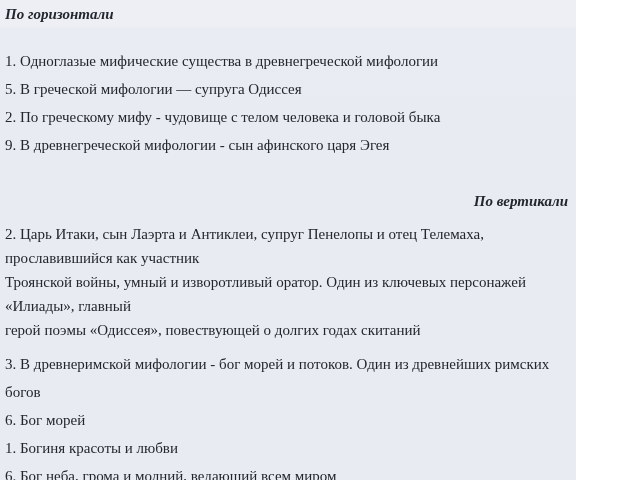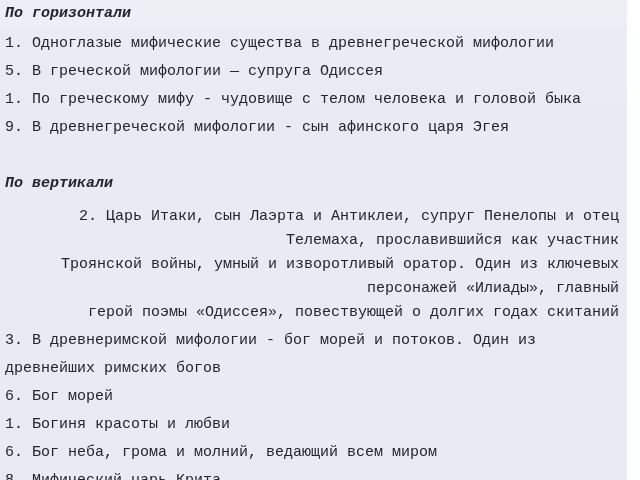--- a/index.html
+++ b/index.html
@@ -1,74 +1,73 @@
 <!DOCTYPE html>
 <html lang="ru"><head>
 <meta charset="utf-8">
 <style>
   html, body {
     margin: 0;
     padding: 0;
   }
   .slide {
     position: relative;
-    width: 627px;
+    width: 576px;
     height: 480px;
     box-sizing: border-box;
     overflow: hidden;
     
     background: linear-gradient(to bottom,
       #edeff5 0px, #edeff5 26px,
       #e9ecf3 28px, #e8ebf2 120px,
       #e8ebf2 480px);
-    font-family: Liberation Mono, monospace;
+    font-family: Liberation Serif, serif;
     font-size: 15px;
     color: #23262d;
   }
   .row {
     padding-left: 5px;
     padding-right: 8px;
   }
   .heading {
     font-weight: bold;
     font-style: italic;
     line-height: 28px;
   }
   .clue {
     line-height: 28px;
     white-space: pre-line; 
   }
   .para-3line {
     line-height: 24px;
     padding-top: 2px;
     padding-bottom: 2px;
-    text-align: right;
   }
   .para-2line {
     line-height: 23px;
     padding-top: 2px;
   }
-  .mt-c1      { margin-top: 2px; }
-  .mt-heading2{ margin-top: 28px; }
+  .mt-c1      { margin-top: 19px; }
+  .mt-heading2{ margin-top: 28px; text-align: right; }
   .mt-c2      { margin-top: 5px; }
-  .mt-c3      { margin-top: 0; }
+  .mt-c3      { margin-top: 6px; }
   .mt-c9v     { margin-top: 1px; }
 </style>
 </head>
 <body>
 
 <div class="slide">
 
   <div class="row heading">По горизонтали</div>
 
   <div class="row clue mt-c1">1. Одноглазые мифические существа в древнегреческой мифологии</div>
 
   <div class="row clue">5. В греческой мифологии — супруга Одиссея</div>
 
-  <div class="row clue">1. По греческому мифу - чудовище с телом человека и головой быка</div>
+  <div class="row clue">2. По греческому мифу - чудовище с телом человека и головой быка</div>
 
   <div class="row clue">9. В древнегреческой мифологии - сын афинского царя Эгея</div>
 
   <div class="row heading mt-heading2">По вертикали</div>
 
   <div class="row clue para-3line mt-c2">2. Царь Итаки, сын Лаэрта и Антиклеи, супруг Пенелопы и отец Телемаха, прославившийся как участник
 Троянской войны, умный и изворотливый оратор. Один из ключевых персонажей «Илиады», главный
 герой поэмы «Одиссея», повествующей о долгих годах скитаний</div>
 
   <div class="row clue mt-c3">3. В древнеримской мифологии - бог морей и потоков. Один из древнейших римских богов</div>

